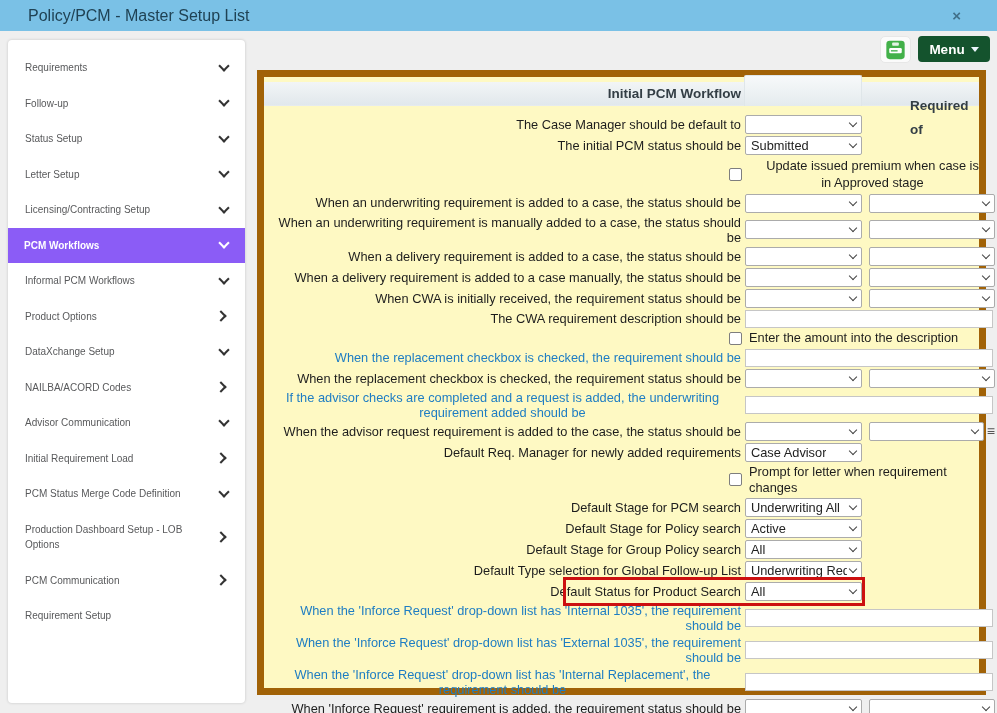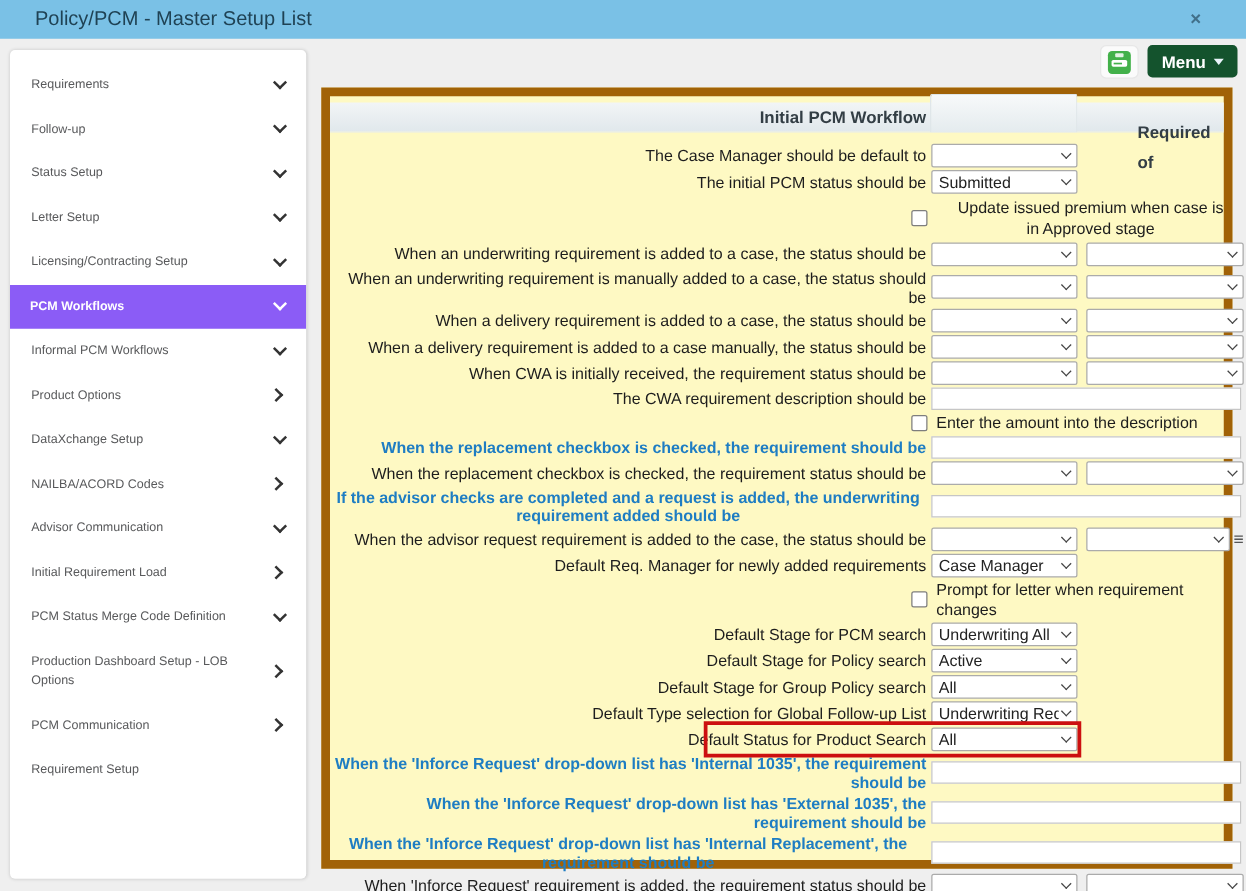--- a/index.html
+++ b/index.html
@@ -43,21 +43,21 @@
   .th1{position:absolute;left:0;top:0;width:477px;height:24px;line-height:24px;text-align:right;}
   .th2{position:absolute;left:480px;top:-7px;width:118px;height:31px;
     background:linear-gradient(#f7f9fa,#e4ebee);border:1px solid #dfe6e9;border-bottom:none;
     border-radius:2px 2px 0 0;}
   .th3{position:absolute;left:604px;top:12px;height:24px;line-height:24px;margin-left:42px;}
 
   .rows{padding-top:8px;}
   .row{display:flex;align-items:center;min-height:19px;padding:1px 0;font-size:12.8px;
     color:#1d1d1d;position:relative;}
   .lbl{width:478px;flex:none;text-align:right;line-height:1.18;padding-right:1px;}
-  .lbl.blue{color:#1e7dc3;font-weight:bold;}
+  .lbl.blue{color:#1e7dc3;}
   .lbl.ctr{text-align:center;}
 
   .sel{height:19px;border:1px solid #ababab;border-radius:2px;background:#fff;display:flex;
     align-items:center;justify-content:space-between;padding:0 5px;font-size:12.8px;
     color:#222;cursor:pointer;}
   .sel .v{white-space:nowrap;overflow:hidden;max-width:92%;}
   .cd{width:6px;height:6px;border-right:1.7px solid #444;border-bottom:1.7px solid #444;
     transform:rotate(45deg);margin-top:-3px;flex:none;margin-left:3px;}
   .c2{width:117px;margin-left:3px;flex:none;}
   .c3{width:126px;margin-left:7px;flex:none;}
@@ -298,21 +298,21 @@
           <span class="v"></span>
           <span class="cd"></span>
         </div>
         <span class="listicon">≡</span>
       </div>
     </div>
 
     <div class="row">
       <div class="lbl">Default Req. Manager for newly added requirements</div>
       <div class="sel c2">
-        <span class="v">Case Manager</span>
+        <span class="v">Case Advisor</span>
         <span class="cd"></span>
       </div>
     </div>
 
     <div class="row">
       <div class="sp465"></div>
       <span class="cbx"></span>
       <div class="cbtext">Prompt for letter when requirement changes</div>
     </div>
 

